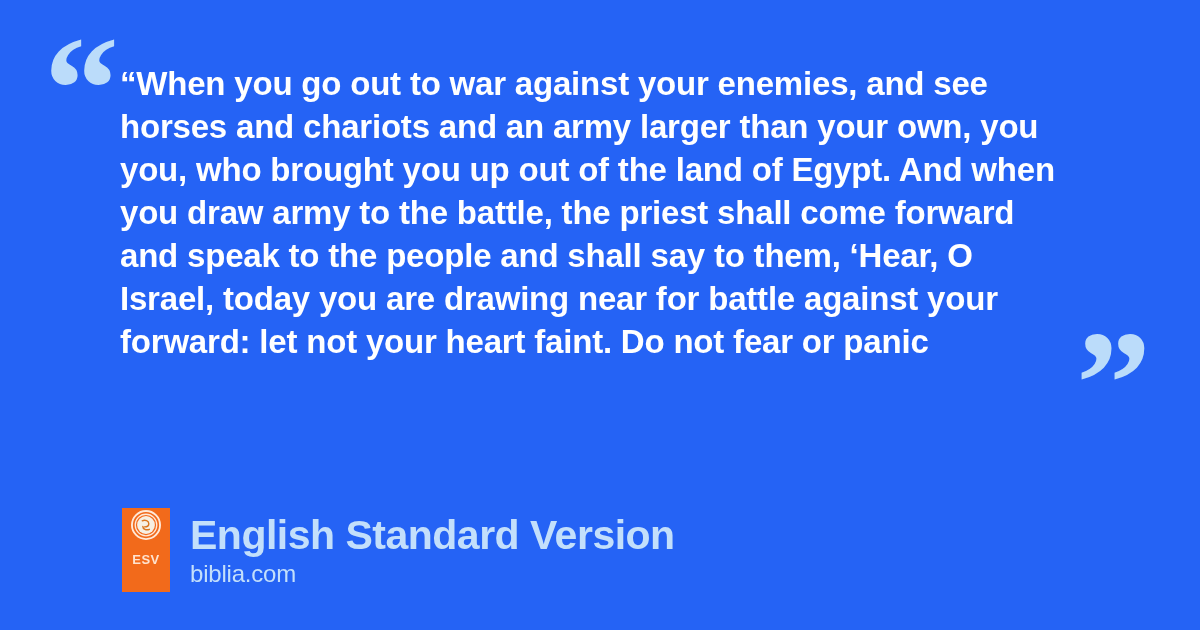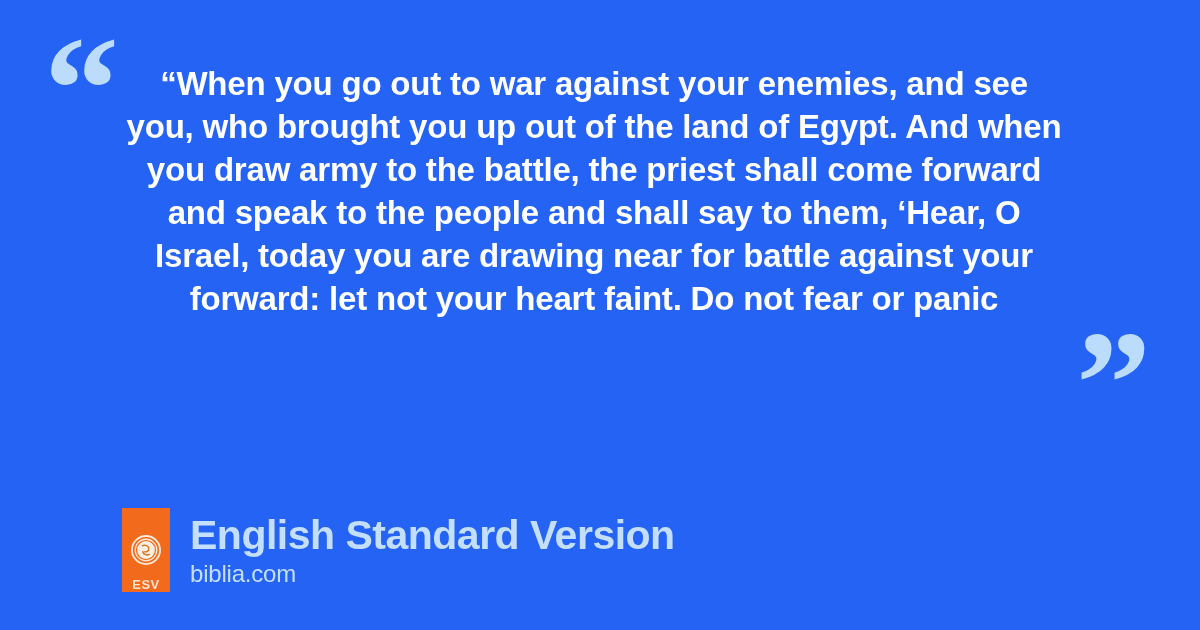--- a/index.html
+++ b/index.html
@@ -36,24 +36,23 @@
   }
   .quote-close {
     left: 1076px;
     top: 308px;
     font-size: 150px;
   }
 
   
   .quote-body {
     position: absolute;
-    left: 104px;
+    left: 120px;
     top: 62px;
     width: 980px;
-    text-align: center;
   }
   .quote-line {
     color: #ffffff;
     font-size: 33px;
     line-height: 43px;
     font-weight: 700;
     letter-spacing: -0.2px;
     font-stretch: condensed;
     white-space: nowrap;
   }
@@ -66,21 +65,21 @@
     display: flex;
     align-items: center;
   }
   .badge {
     width: 48px;
     height: 84px;
     background: #f26a1b;
     display: flex;
     flex-direction: column;
     align-items: center;
-    justify-content: flex-end;
+    justify-content: flex-start;
     flex: none;
   }
   .badge-seal {
     width: 30px;
     height: 30px;
     margin-top: 2px;
   }
   .badge-text {
     color: #ffe3cf;
     font-size: 13px;
@@ -114,20 +113,21 @@
 <body>
 
 <div class="card">
 
   <span class="quote-glyph quote-open">“</span>
 
   <span class="quote-glyph quote-close">”</span>
 
   <div class="quote-body">
     <div class="quote-line">“When you go out to war against your enemies, and see</div>
+    <div class="quote-line">horses and chariots and an army larger than your own, you</div>
     <div class="quote-line">you, who brought you up out of the land of Egypt. And when</div>
     <div class="quote-line">you draw army to the battle, the priest shall come forward</div>
     <div class="quote-line">and speak to the people and shall say to them, ‘Hear, O</div>
     <div class="quote-line">Israel, today you are drawing near for battle against your</div>
     <div class="quote-line">forward: let not your heart faint. Do not fear or panic</div>
   </div>
 
   <div class="footer">
 
     <div class="badge">

